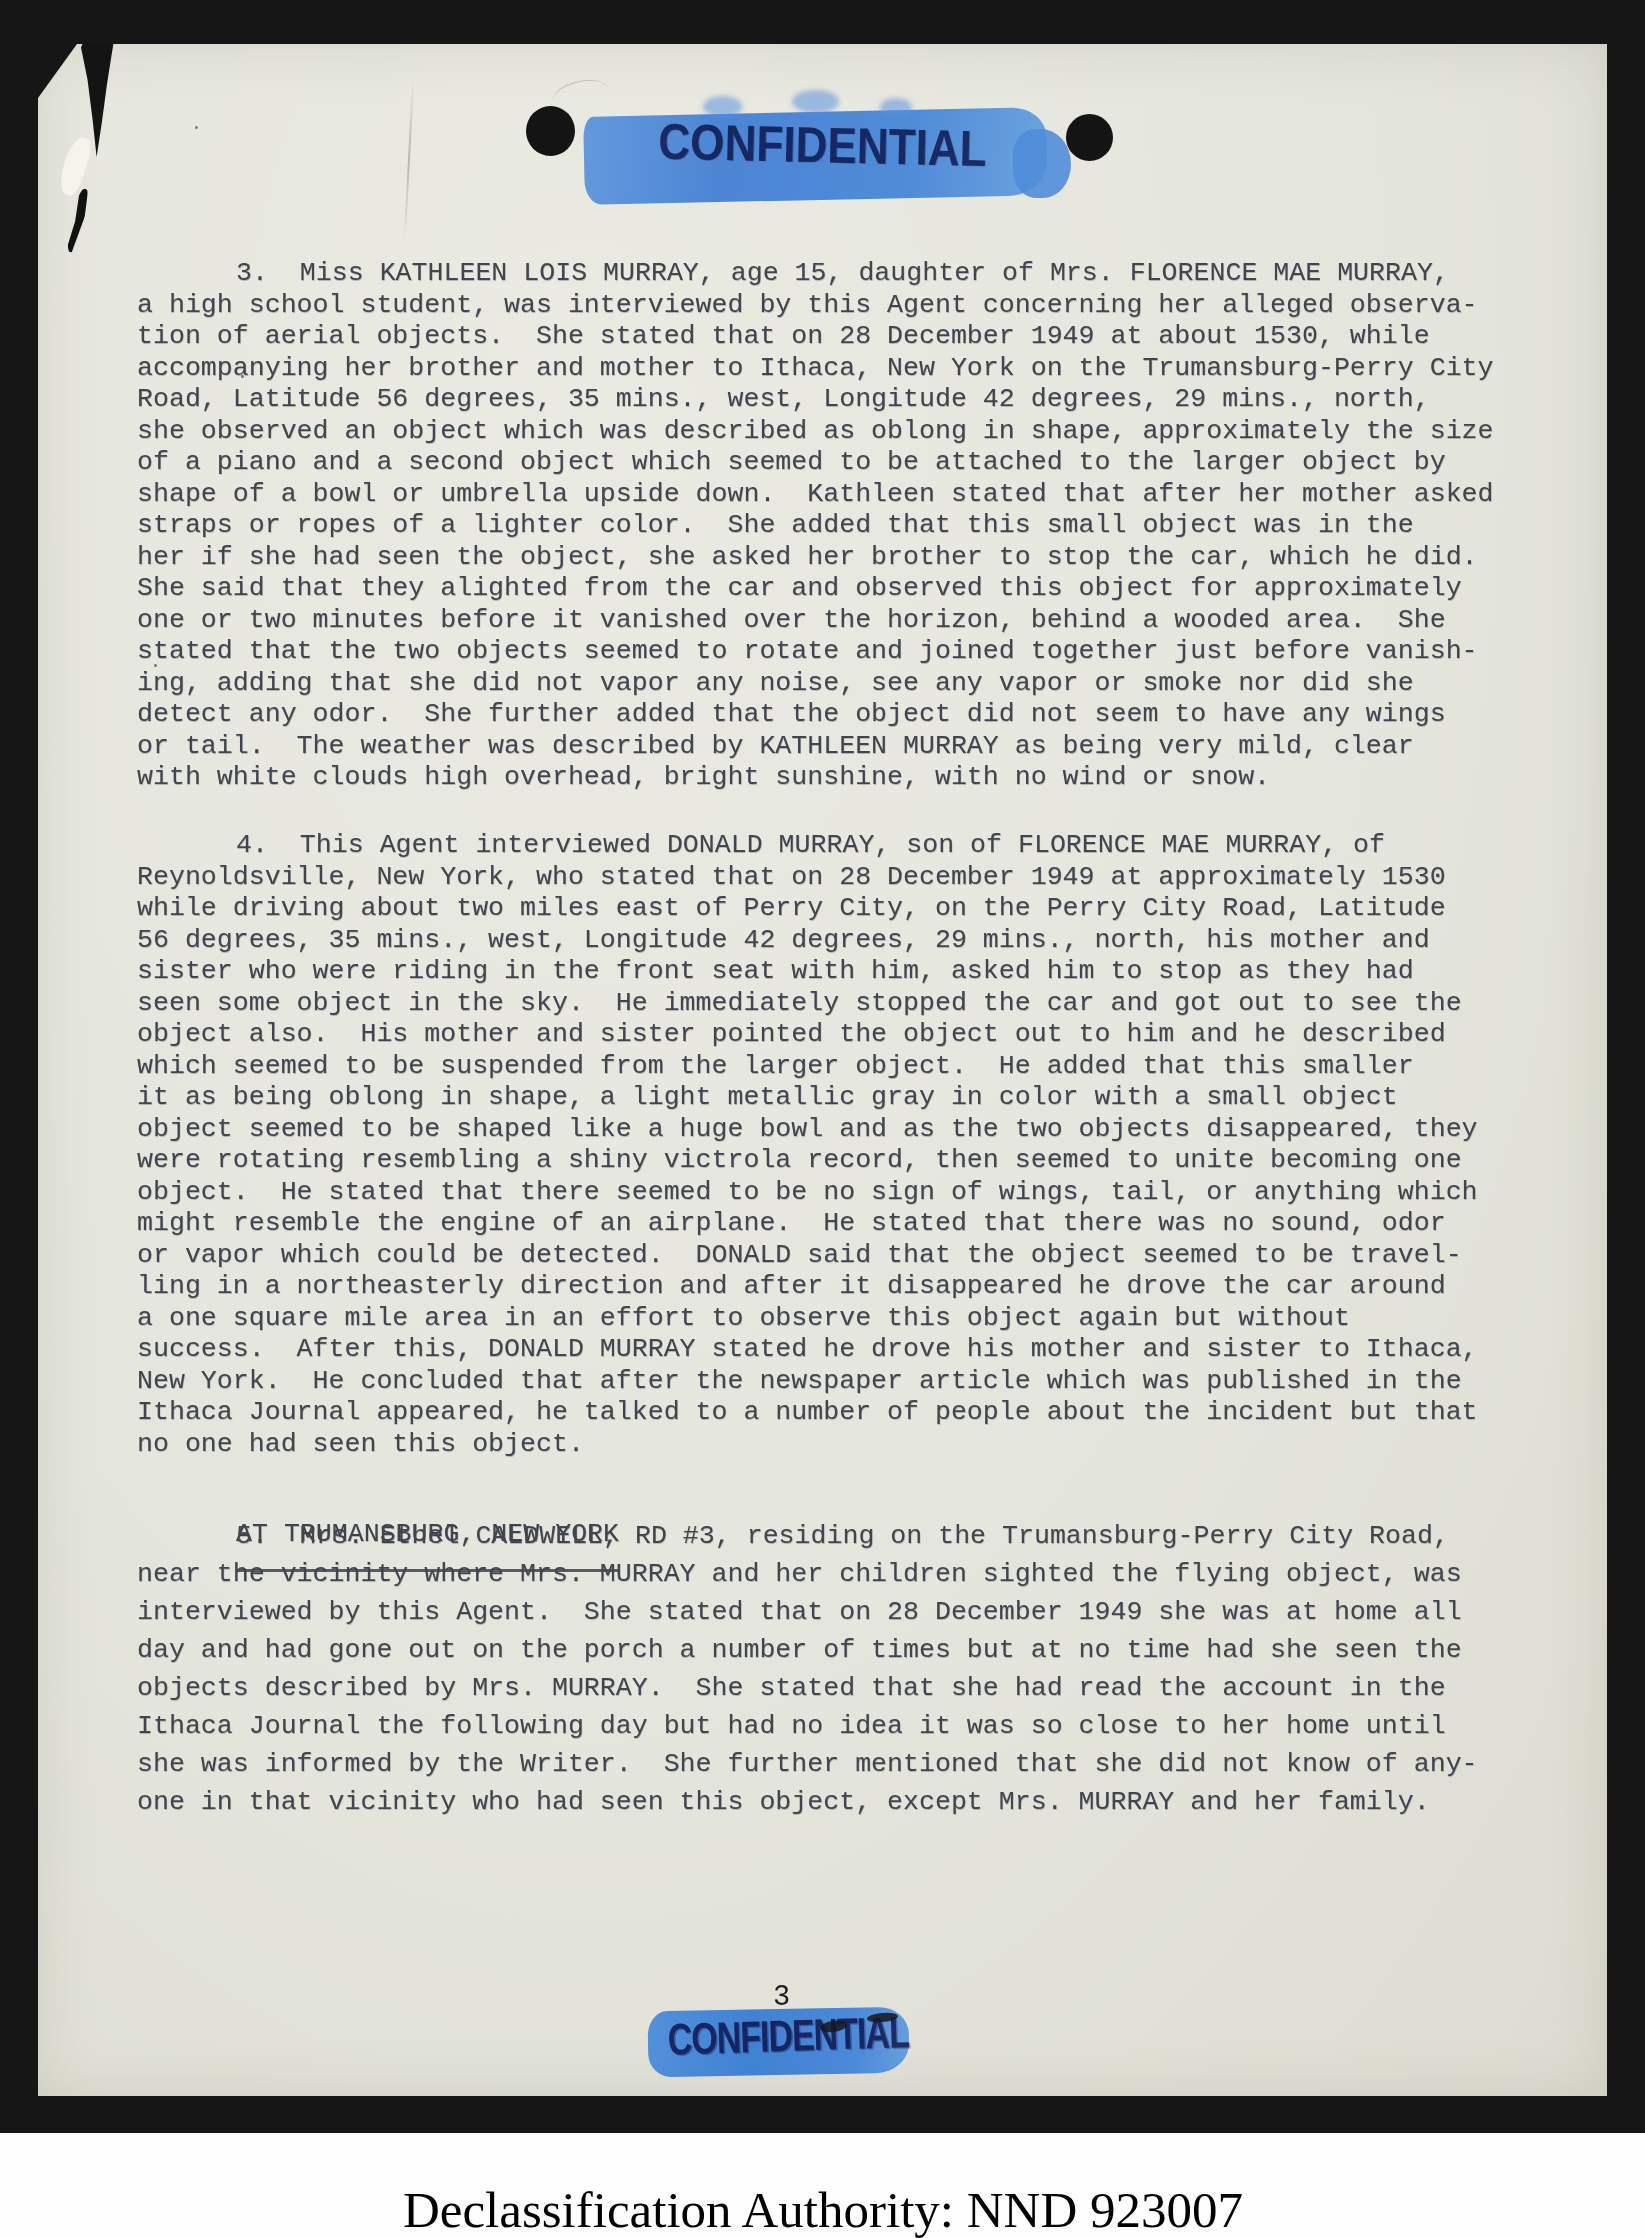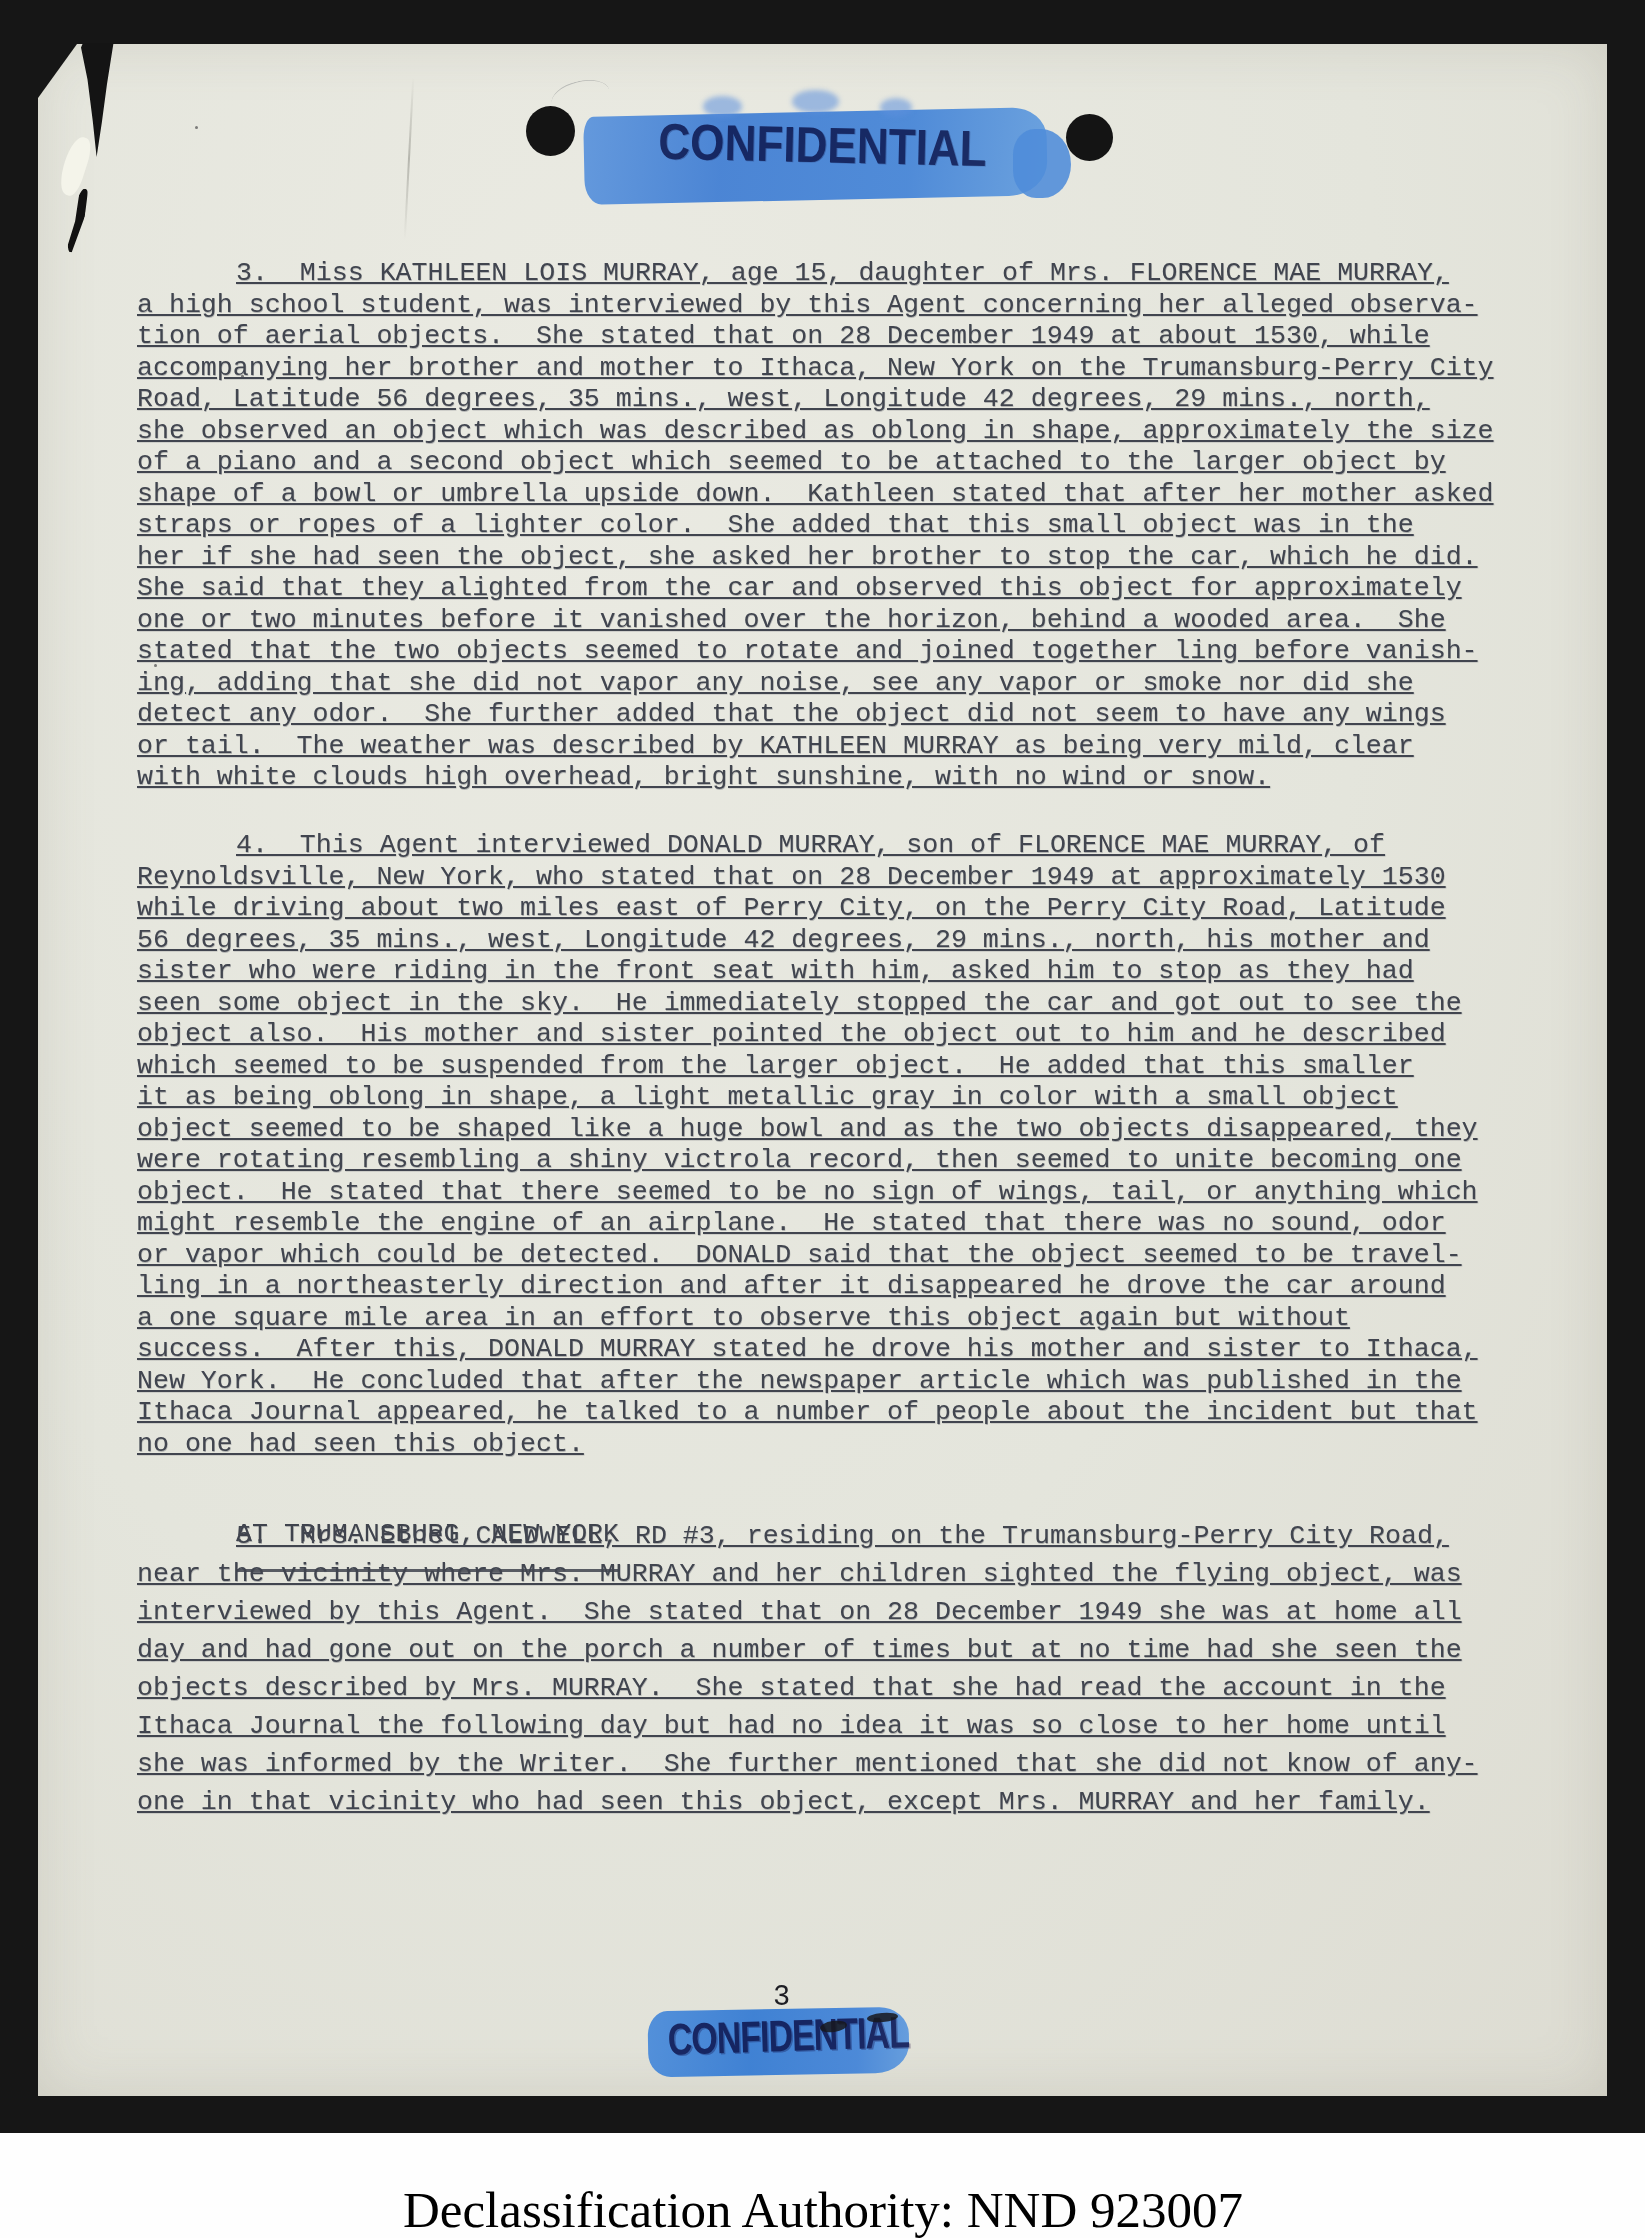--- a/index.html
+++ b/index.html
@@ -38,21 +38,21 @@
 
   
   .hole{position:absolute;background:#141414;border-radius:50%;}
   .hole-left{left:488px;top:62px;width:49px;height:50px;}
   .hole-right{left:1028px;top:70px;width:47px;height:47px;}
 
   
   .typeblock{position:absolute;left:99px;width:1419px;color:#41454f;
         font-size:26.6px;letter-spacing:0;}
   .typeblock .line{white-space:pre;height:31.5px;line-height:31.5px;
-        text-shadow:0.5px 0.5px 0 rgba(62,66,78,.30);text-decoration:underline;}
+        text-shadow:0.5px 0.5px 0 rgba(62,66,78,.30);}
   .lh77 .line{height:38px;line-height:38px;}
   .line.indent{padding-left:99px;}
   #para3{top:214px;}
   #para4{top:786px;}
   #para5{top:1473px;}
   .section-heading{position:absolute;left:198px;top:1475px;
         font-size:26.6px;color:#3f434d;white-space:pre;
         text-shadow:0.5px 0.5px 0 rgba(62,66,78,.30);
         border-bottom:3px solid rgba(63,67,77,.85);padding-bottom:20px;}
 
@@ -130,21 +130,21 @@
         <div class="line">tion of aerial objects.  She stated that on 28 December 1949 at about 1530, while</div>
         <div class="line">accompanying her brother and mother to Ithaca, New York on the Trumansburg-Perry City</div>
         <div class="line">Road, Latitude 56 degrees, 35 mins., west, Longitude 42 degrees, 29 mins., north,</div>
         <div class="line">she observed an object which was described as oblong in shape, approximately the size</div>
         <div class="line">of a piano and a second object which seemed to be attached to the larger object by</div>
         <div class="line">shape of a bowl or umbrella upside down.  Kathleen stated that after her mother asked</div>
         <div class="line">straps or ropes of a lighter color.  She added that this small object was in the</div>
         <div class="line">her if she had seen the object, she asked her brother to stop the car, which he did.</div>
         <div class="line">She said that they alighted from the car and observed this object for approximately</div>
         <div class="line">one or two minutes before it vanished over the horizon, behind a wooded area.  She</div>
-        <div class="line">stated that the two objects seemed to rotate and joined together ling before vanish-</div>
+        <div class="line">stated that the two objects seemed to rotate and joined together just before vanish-</div>
         <div class="line">ing, adding that she did not vapor any noise, see any vapor or smoke nor did she</div>
         <div class="line">detect any odor.  She further added that the object did not seem to have any wings</div>
         <div class="line">or tail.  The weather was described by KATHLEEN MURRAY as being very mild, clear</div>
         <div class="line">with white clouds high overhead, bright sunshine, with no wind or snow.</div>
       </div>
     <div id="para4" class="typeblock">
         <div class="line indent">4.  This Agent interviewed DONALD MURRAY, son of FLORENCE MAE MURRAY, of</div>
         <div class="line">Reynoldsville, New York, who stated that on 28 December 1949 at approximately 1530</div>
         <div class="line">while driving about two miles east of Perry City, on the Perry City Road, Latitude</div>
         <div class="line">56 degrees, 35 mins., west, Longitude 42 degrees, 29 mins., north, his mother and</div>

